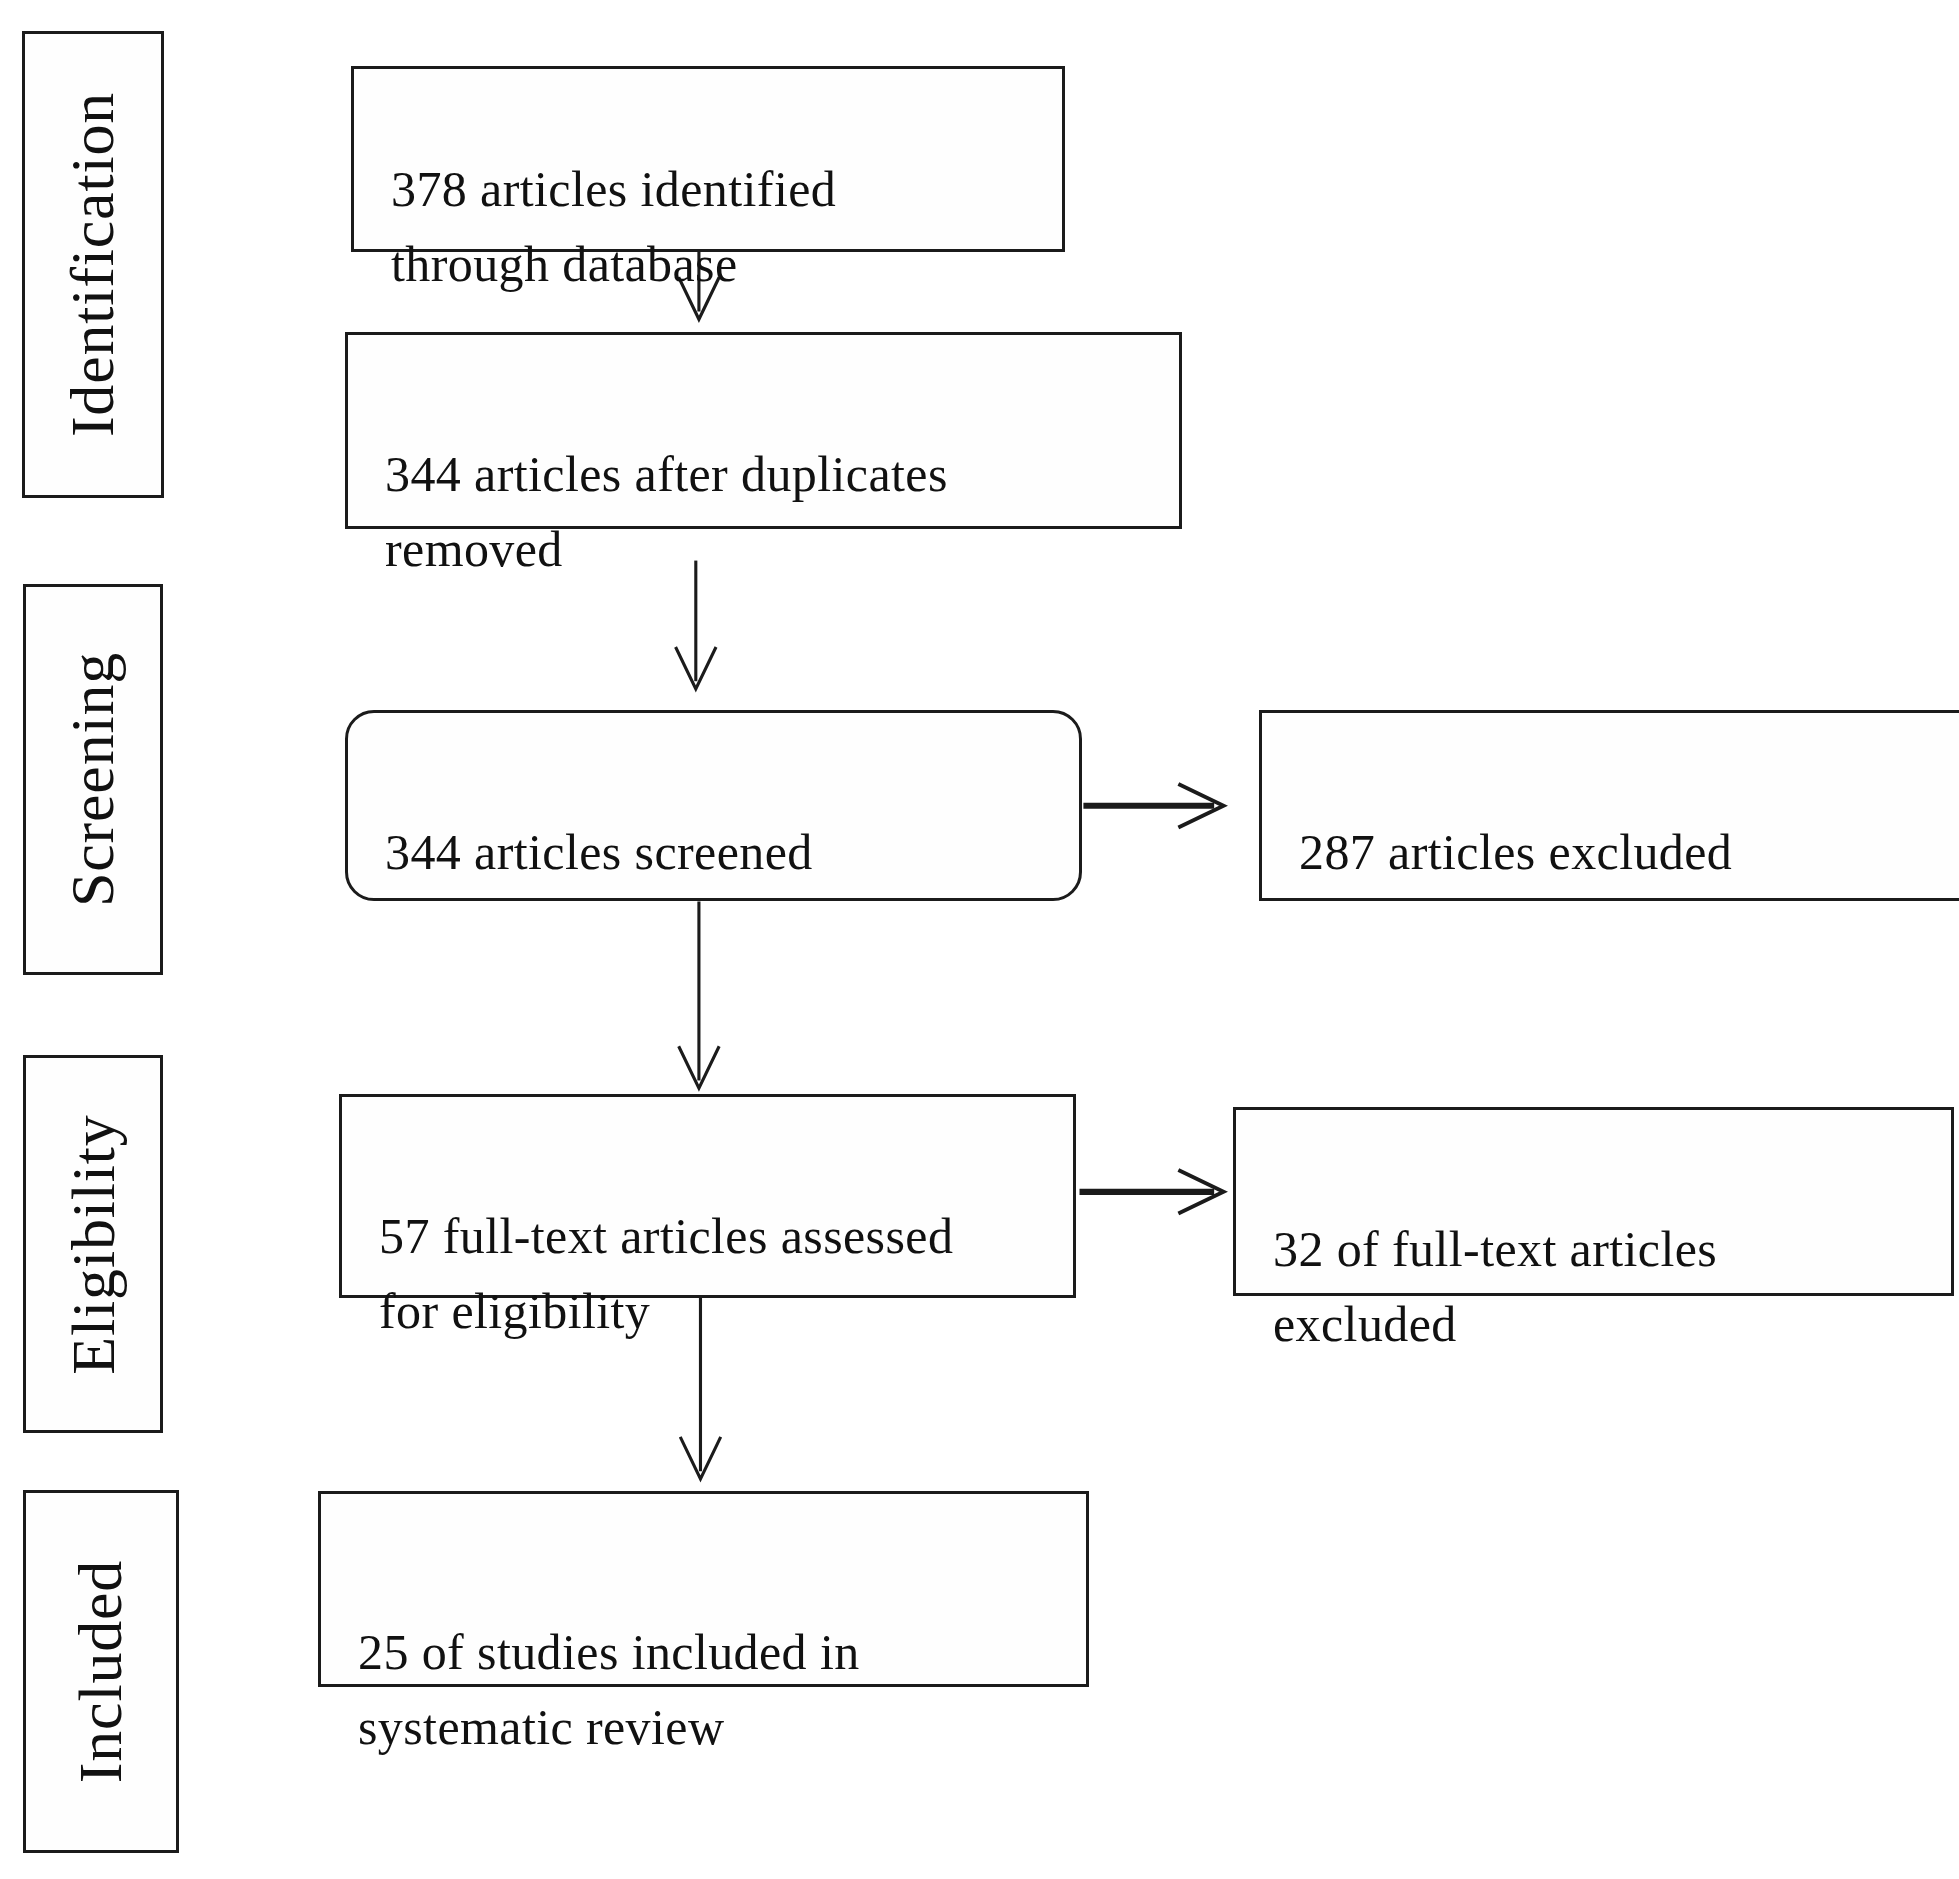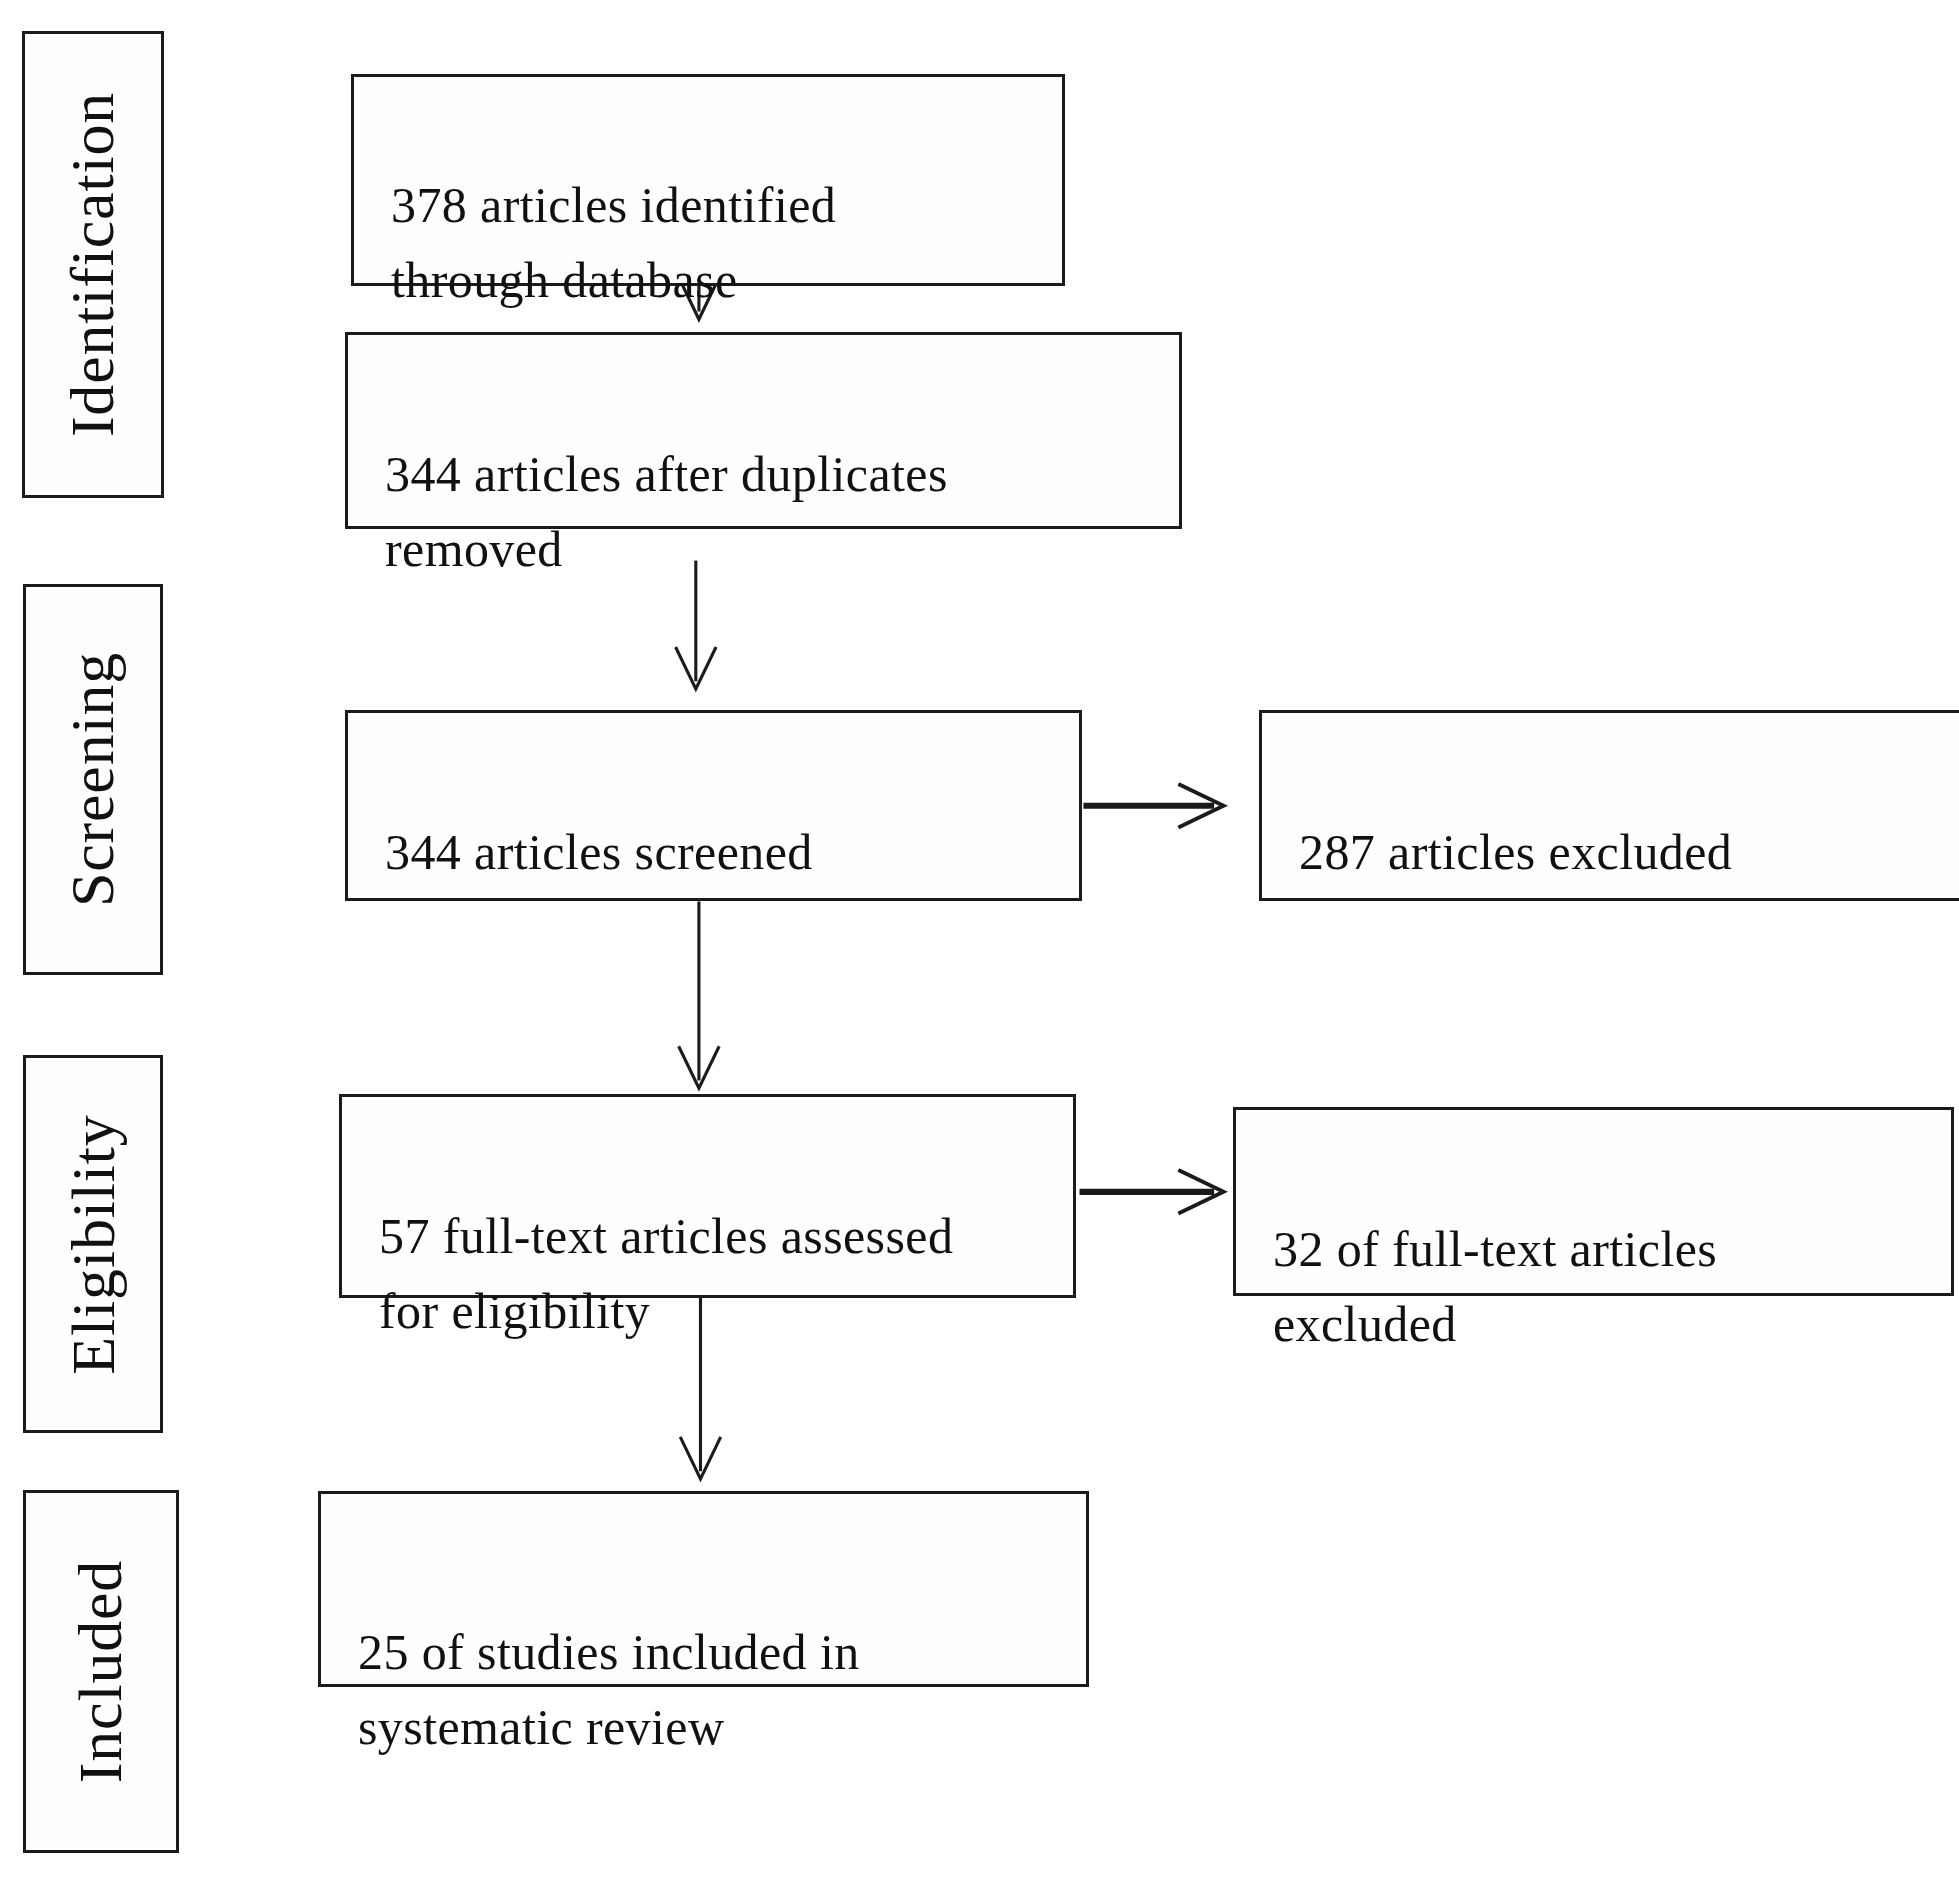--- a/index.html
+++ b/index.html
@@ -93,31 +93,31 @@
   </div>
 
   <div class="stage-box" style="left:23px; top:1055px; width:140px; height:378px;">
     <span class="stage-label">Eligibility</span>
   </div>
 
   <div class="stage-box" style="left:23px; top:1490px; width:156px; height:363px;">
     <span class="stage-label">Included</span>
   </div>
 
-  <div class="flow-box" style="left:351px; top:74px; width:714px; height:212px; padding-top:16px;">
+  <div class="flow-box" style="left:351px; top:66px; width:714px; height:186px; padding-top:8px;">
     <span>378 articles identified
 through database</span>
   </div>
 
   <div class="flow-box" style="left:345px; top:332px; width:837px; height:197px;">
     <span>344 articles after duplicates
 removed</span>
   </div>
 
-  <div class="flow-box" style="left:345px; top:710px; width:737px; height:191px;">
+  <div class="flow-box" style="left:345px; top:710px; width:737px; height:191px;border-radius:29px;">
     <span>344 articles screened</span>
   </div>
 
   <div class="flow-box" style="left:1231px; top:710px; width:723px; height:191px;margin-left:28px;">
     <span>287 articles excluded</span>
   </div>
 
   <div class="flow-box" style="left:339px; top:1094px; width:737px; height:204px;">
     <span>57 full-text articles assessed
 for eligibility</span>

